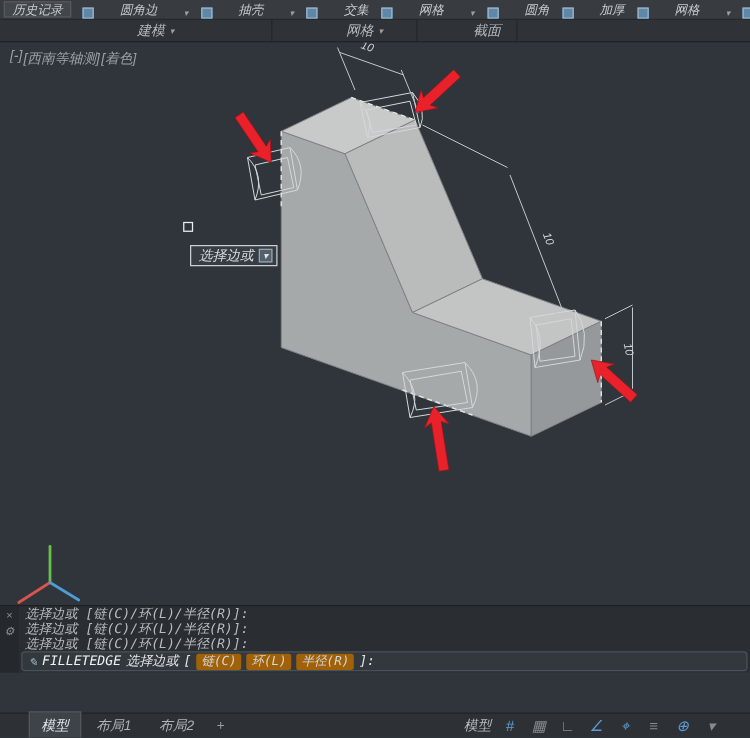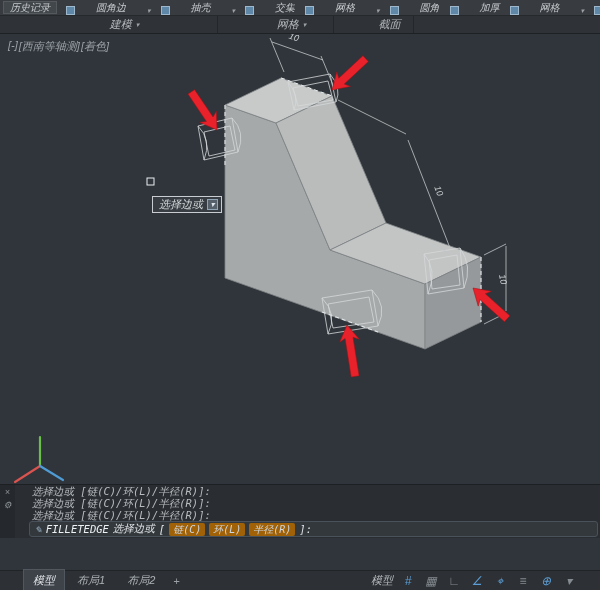--- a/index.html
+++ b/index.html
@@ -28,21 +28,21 @@
   .tooltip { position:absolute; left:152px; top:162px; height:17px; background:#373d42;
     border:1px solid #c9cdd1; display:flex; align-items:center; gap:4px; padding:0 3px 0 6px;
     font-size:11px; color:#d8dcdf; white-space:nowrap; }
   .tt-badge { width:11px; height:11px; background:#55606b; border:1px solid #8fa4b5;
     color:#dfe6ec; font-size:8px; line-height:10px; text-align:center; }
 
   
   .command { height:54px; background:#2a2e32; border-top:1px solid #1d2023; display:flex; }
   .cmd-gutter { width:15px; background:#25292d; display:flex; flex-direction:column; align-items:center;
     padding-top:2px; gap:3px; font-size:9px; color:#8a9095; }
-  .cmd-main { flex:1; display:flex; flex-direction:column; font-family:"DejaVu Sans Mono", monospace; font-size:10.5px;margin-left:12px; }
+  .cmd-main { flex:1; display:flex; flex-direction:column; font-family:"DejaVu Sans Mono", monospace; font-size:10.5px; }
   .cmd-line { line-height:12px; padding-left:5px; color:#b9bdc0; white-space:nowrap; }
   .cmd-active { margin-top:auto; height:17px; display:flex; align-items:center; gap:4px;
     background:#33383d; border:1px solid #49525b; border-radius:3px; margin:0 2px 1px 2px;
     padding:0 5px; color:#e2e6e9; white-space:nowrap; }
   .cmd-icon { color:#9fb8cc; font-size:11px; }
   .cmd-name { color:#eef2f5; }
   .chip { background:#a16207; color:#cdd7e1; border-radius:2px; padding:0 4px; font-size:10px; line-height:13px; cursor:pointer;text-align:center; }
 
   
   .statusbar { height:20px; background:#2d3135; display:flex; align-items:center;

